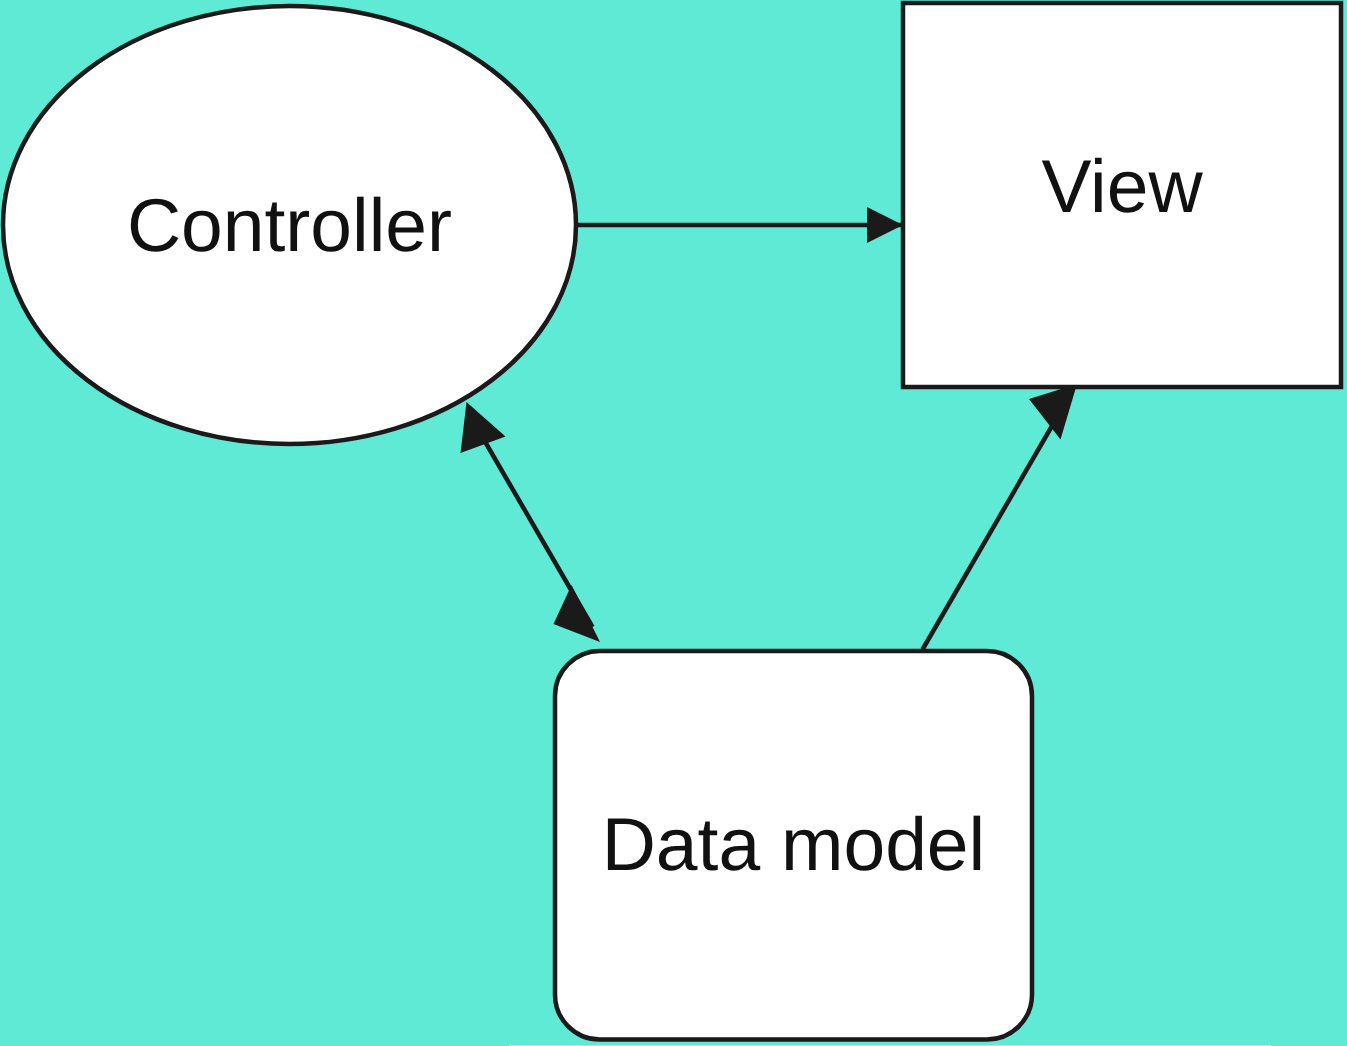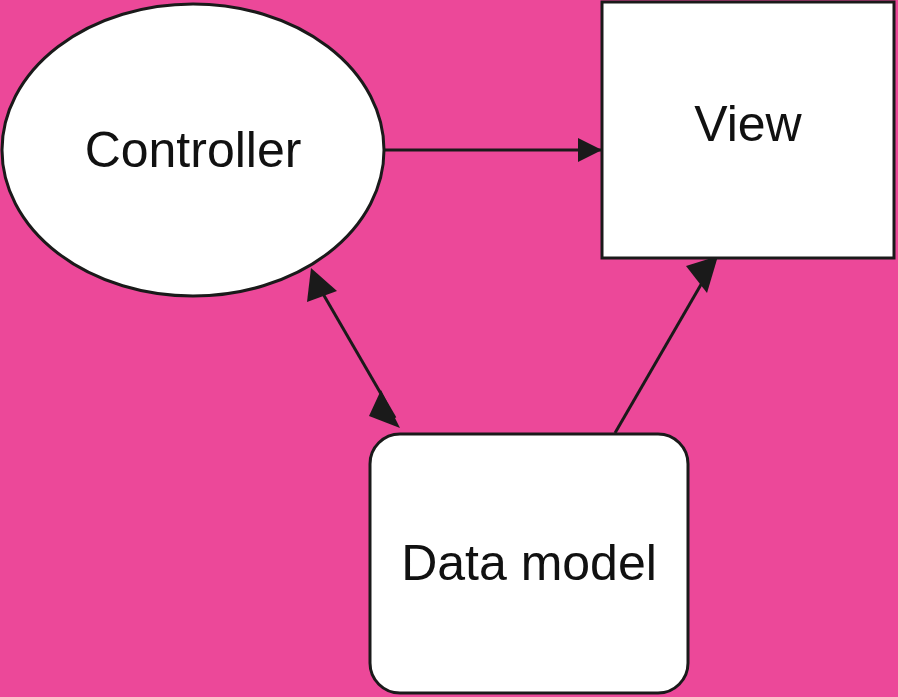--- a/index.html
+++ b/index.html
@@ -8,21 +8,21 @@
     padding: 0;
     background: #ffffff;
   }
   body {
     font-family: "Liberation Sans", sans-serif;
   }
   #diagram-canvas {
     position: relative;
     width: 898px;
     height: 697px;
-    background: #ec4899;
+    background: #5eead4;
     overflow: hidden;
   }
   #diagram-svg {
     display: block;
     width: 898px;
     height: 697px;
   }
   .node-shape {
     fill: #ffffff;
   }

